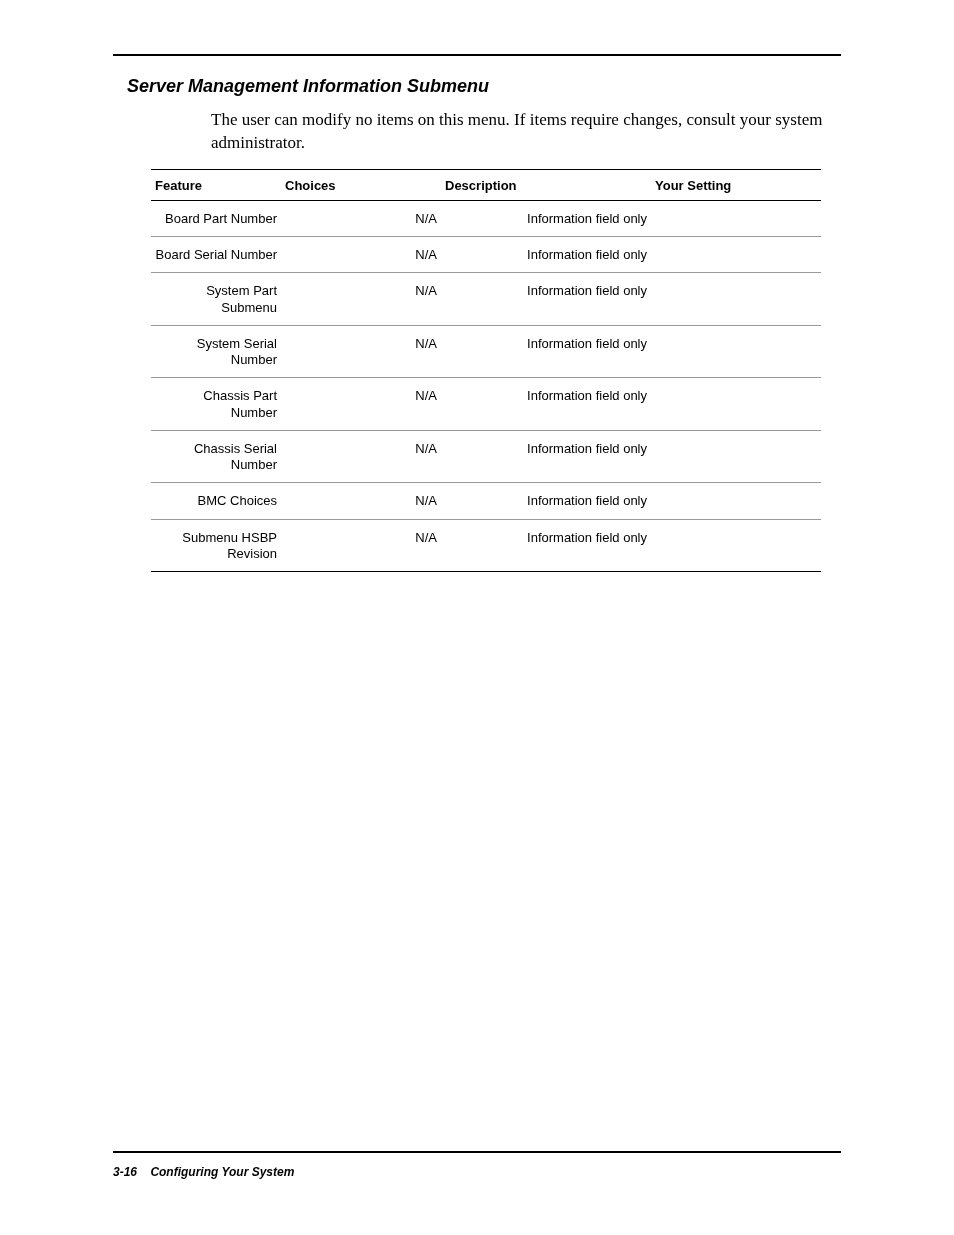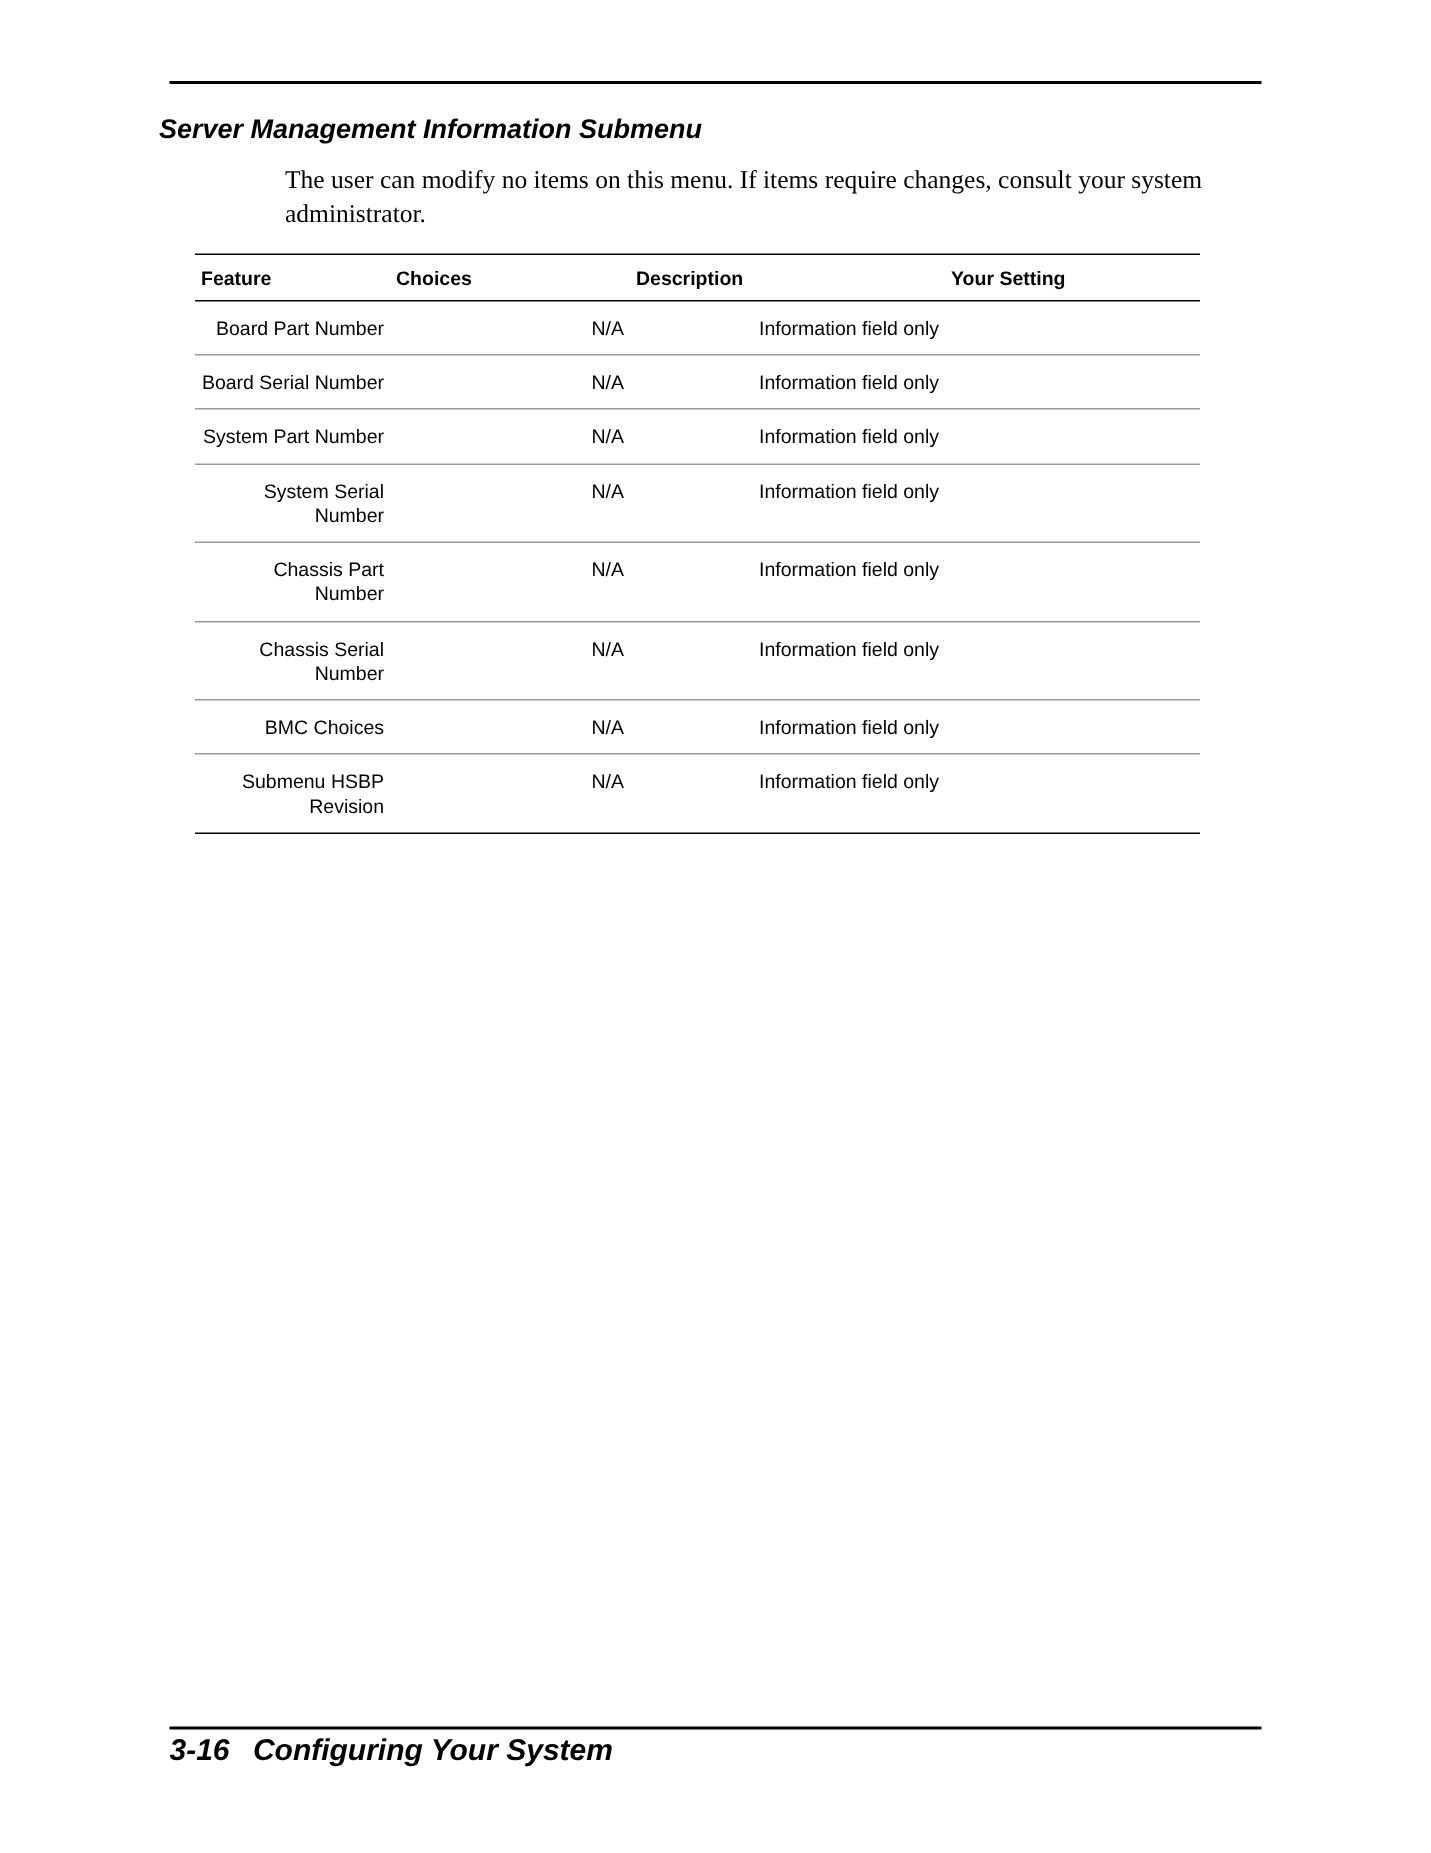--- a/index.html
+++ b/index.html
@@ -25,21 +25,21 @@
     .page-border-bottom {
       position: absolute;
       bottom: 82px;
       left: 113px;
       right: 113px;
       border-top: 2px solid #000;
     }
     .content {
       position: absolute;
       top: 76px;
-      left: 106px;
+      left: 127px;
       right: 113px;
     }
     .section-title {
       font-style: italic;
       font-weight: bold;
       font-size: 18px;
       margin-bottom: 12px;
       font-family: Arial, Helvetica, sans-serif;
     }
     .intro-text {
@@ -89,21 +89,21 @@
     }
     .col-setting {
       width: 170px;
     }
     .footer {
       position: absolute;
       bottom: 56px;
       left: 113px;
       font-weight: bold;
       font-style: italic;
-      font-size: 20px;
+      font-size: 12px;
       font-family: Arial, Helvetica, sans-serif;
     }
     .footer .page-num {
       margin-right: 10px;
     }
   </style>
 </head>
 <body>
 
 <div class="page-border-top"></div>
@@ -128,21 +128,21 @@
         <td>Information field only</td>
         <td></td>
       </tr>
       <tr>
         <td>Board Serial Number</td>
         <td>N/A</td>
         <td>Information field only</td>
         <td></td>
       </tr>
       <tr>
-        <td>System Part Number</td>
+        <td>System Part Submenu</td>
         <td>N/A</td>
         <td>Information field only</td>
         <td></td>
       </tr>
       <tr>
         <td>System Serial Number</td>
         <td>N/A</td>
         <td>Information field only</td>
         <td></td>
       </tr>

